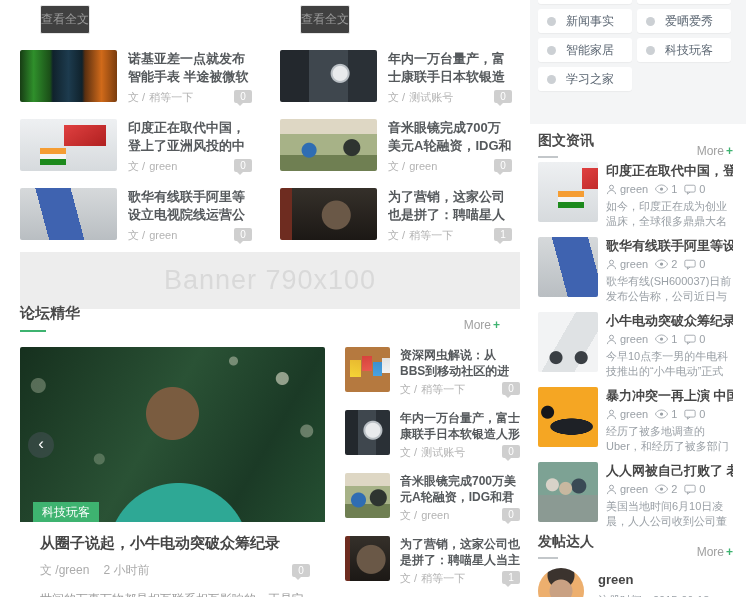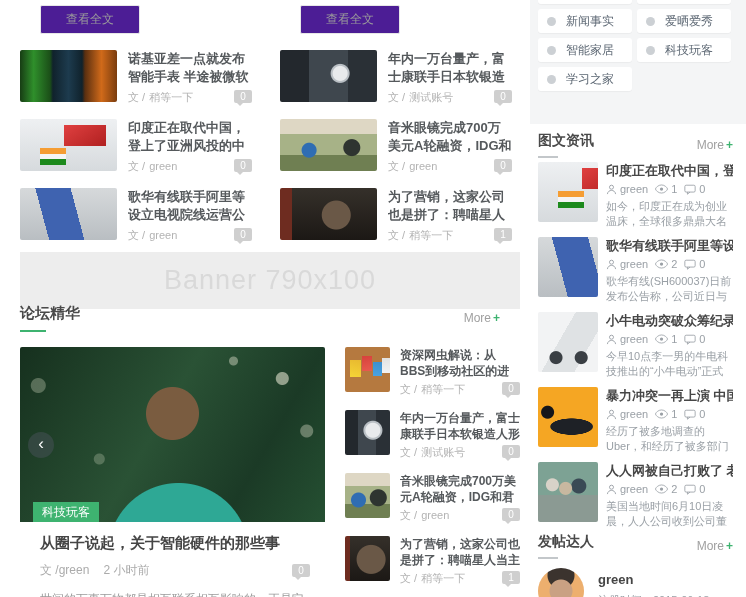--- a/index.html
+++ b/index.html
@@ -3,39 +3,39 @@
 <meta charset="utf-8">
 <style>
   html,body{margin:0;padding:0}
   body{font-family:"Liberation Sans","DejaVu Sans",sans-serif;background:#fff}
   #page{position:relative;width:746px;height:597px;overflow:hidden;background:#fff}
 
   
   .main-cols{position:absolute;left:20px;top:5px;width:500px}
   .ncol{position:absolute;top:0;width:232px}
   .ncol.c1{left:0}.ncol.c2{left:260px}
-  .view-btn{display:inline-block;margin:0 12px 16px 20px;padding:5px 25px;border:1px solid #e7e7e7;
-    border-radius:2px;font-size:12px;color:#9b9b9b;background:#4c1d95;cursor:pointer}
+  .view-btn{display:inline-block;margin:0 12px 16px 20px;padding:5px 0;border:1px solid #e7e7e7;
+    border-radius:2px;font-size:12px;color:#9b9b9b;background:#404040;cursor:pointer}
   .news-item{display:flex;margin-bottom:14px;cursor:pointer}
   .thumb{width:97px;height:52px;border-radius:2px;flex:none}
   .n-info{flex:1;padding-left:11px;display:flex;flex-direction:column}
   .n-title{font-size:13px;line-height:18px;font-weight:bold;color:#55595c;height:36px;overflow:hidden}
   .meta-row{display:flex;justify-content:space-between;align-items:flex-start;margin-top:4px}
   .byline{font-size:11px;color:#b3b3b3}
   .byline .auth{margin-left:4px}
   .bubble{min-width:14px;height:13px;padding:0 2px;background:#cfcfcf;border-radius:2px;color:#fff;
     font-size:10px;line-height:13px;text-align:center;position:relative;flex:none}
   .bubble::after{content:"";position:absolute;left:3px;top:100%;border:3px solid transparent;border-top-color:#cfcfcf}
 
   
   .banner{position:absolute;left:20px;top:252px;width:500px;height:57px;background:#ededed;
     display:flex;align-items:center;justify-content:center;font-size:27px;color:#d9d9d9;letter-spacing:1px}
 
   
-  .sec-head{display:flex;justify-content:space-between;align-items:center}
+  .sec-head{display:flex;justify-content:space-between;align-items:flex-end}
   .sec-title{font-size:15px;font-weight:bold;color:#4a4a4a}
   .sec-title .ul{display:block;width:26px;height:2px;background:#3eb370;margin-top:7px}
   .more{font-size:12px;color:#a0a0a0;text-decoration:none;cursor:pointer}
   .more .plus{font-style:normal;color:#3eb370;font-weight:bold;margin-left:2px}
   .forum-head{position:absolute;left:20px;top:304px;width:480px}
 
   
   .carousel{position:absolute;left:20px;top:347px;width:305px;height:250px;background:#fff}
   .car-img{position:relative;width:305px;height:175px;border-radius:2px 2px 0 0;
     background-color:#20402a;
@@ -228,21 +228,21 @@
     <div class="sec-title"><span>论坛精华</span><span class="ul"></span></div>
     <a class="more"><span>More</span><i class="plus">+</i></a>
   </div>
 
   <div class="carousel">
     <div class="car-img">
       <span class="car-prev">‹</span>
       <span class="car-badge">科技玩客</span>
     </div>
     <div class="car-body">
-      <div class="car-title">从圈子说起，关于智能硬件的那些事</div>
+      <div class="car-title">从圈子说起，小牛电动突破众筹纪录</div>
       <div class="car-meta">
         <span class="left"><span>文 /</span><span class="auth">green</span><span class="time">2 小时前</span></span>
         <span class="bubble">0</span>
       </div>
       <div class="car-excerpt">世间的万事万物都是相互联系相互影响的，正是它们之间的相互联结才构成了整个世界。同样的，一个产业或说一个行业也是由若干个相互联系的元素</div>
     </div>
   </div>
 
   <div class="forum-list">
     <div class="f-item">

